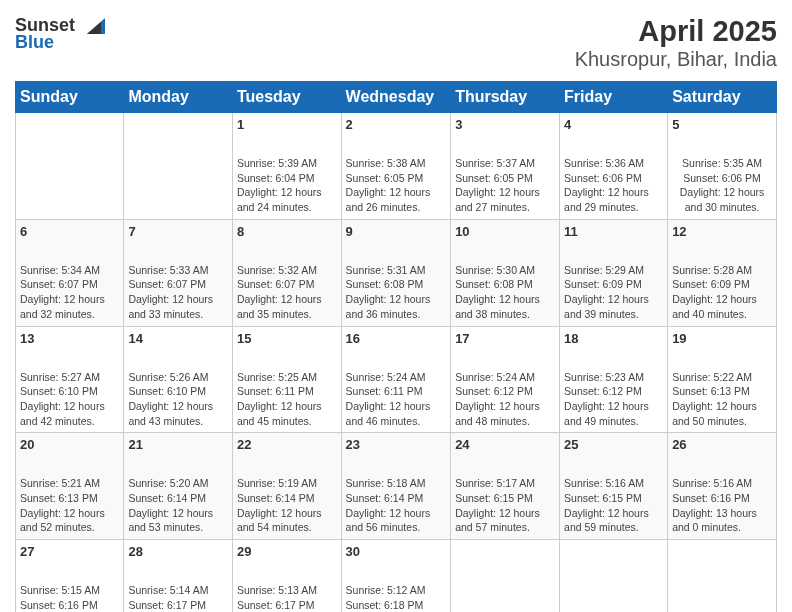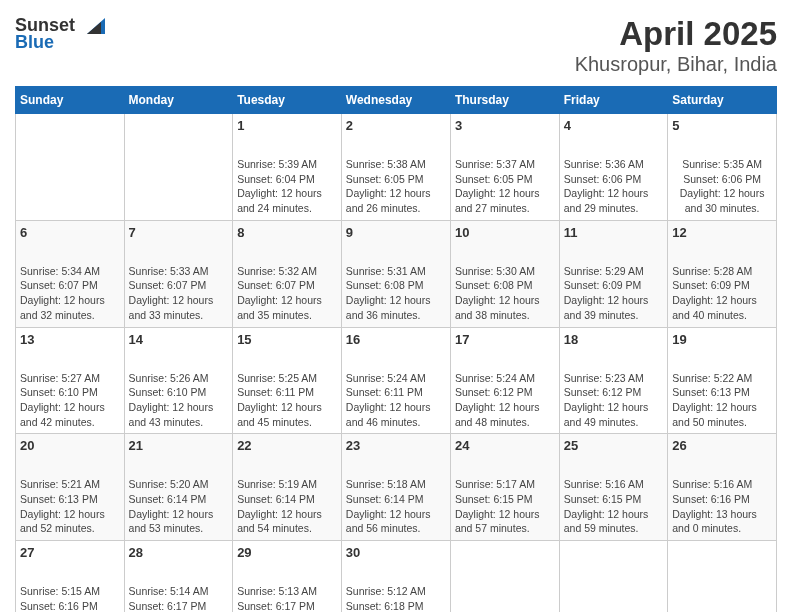--- a/index.html
+++ b/index.html
@@ -27,39 +27,39 @@
       margin-left: 2px;
     }
     .logo-row {
       display: flex;
       align-items: center;
     }
     .title-area {
       text-align: right;
     }
     .title-month {
-      font-size: 33px;
+      font-size: 29px;
       font-weight: bold;
       color: #333;
     }
     .title-location {
       font-size: 20px;
       color: #555;
     }
     .calendar {
       width: 100%;
       border-collapse: collapse;
       font-size: 11px;
     }
     .calendar thead th {
       background-color: #1a6bb5;
       color: #fff;
       padding: 6px 4px;
       text-align: left;
-      font-size: 12px;
+      font-size: 16px;
       border: 1px solid #1a6bb5;
     }
     .calendar tbody td {
       border: 1px solid #ccc;
       vertical-align: top;
       padding: 4px;
       width: 110px;
       min-height: 80px;
       background: #fff;
     }

